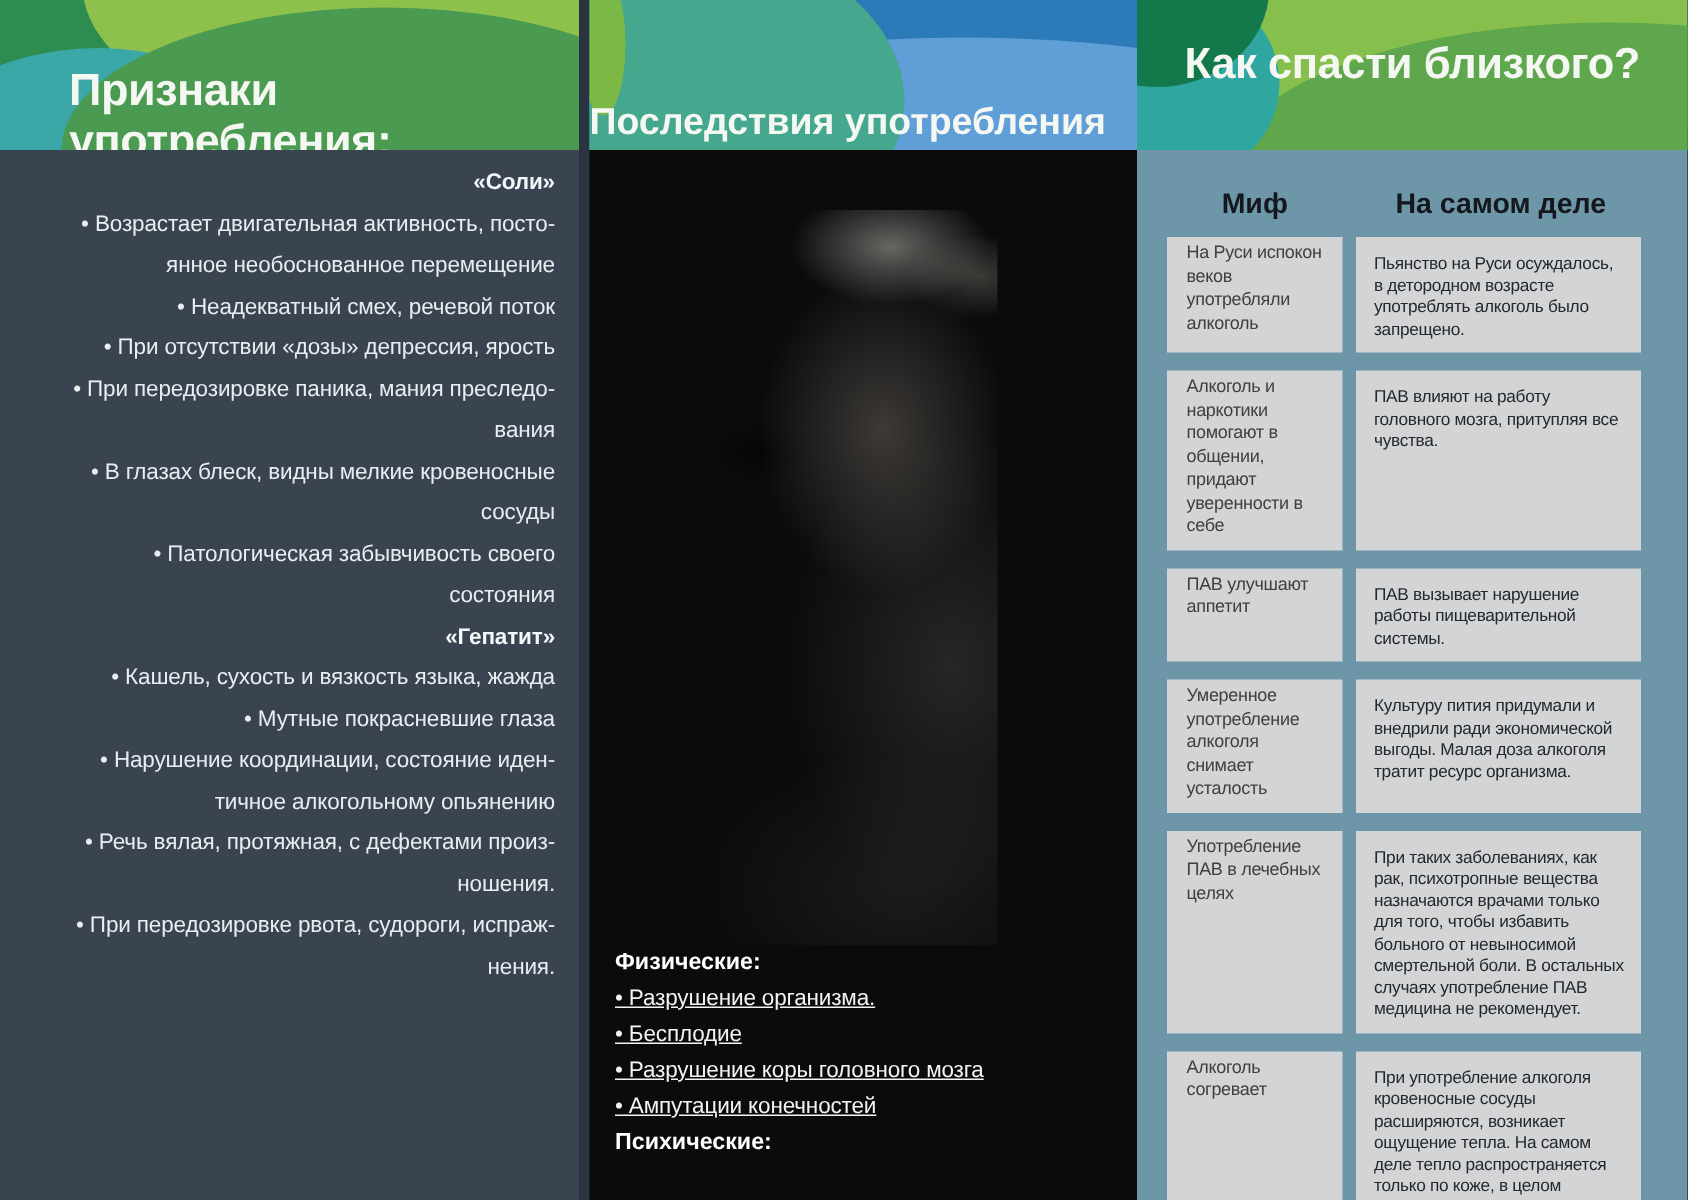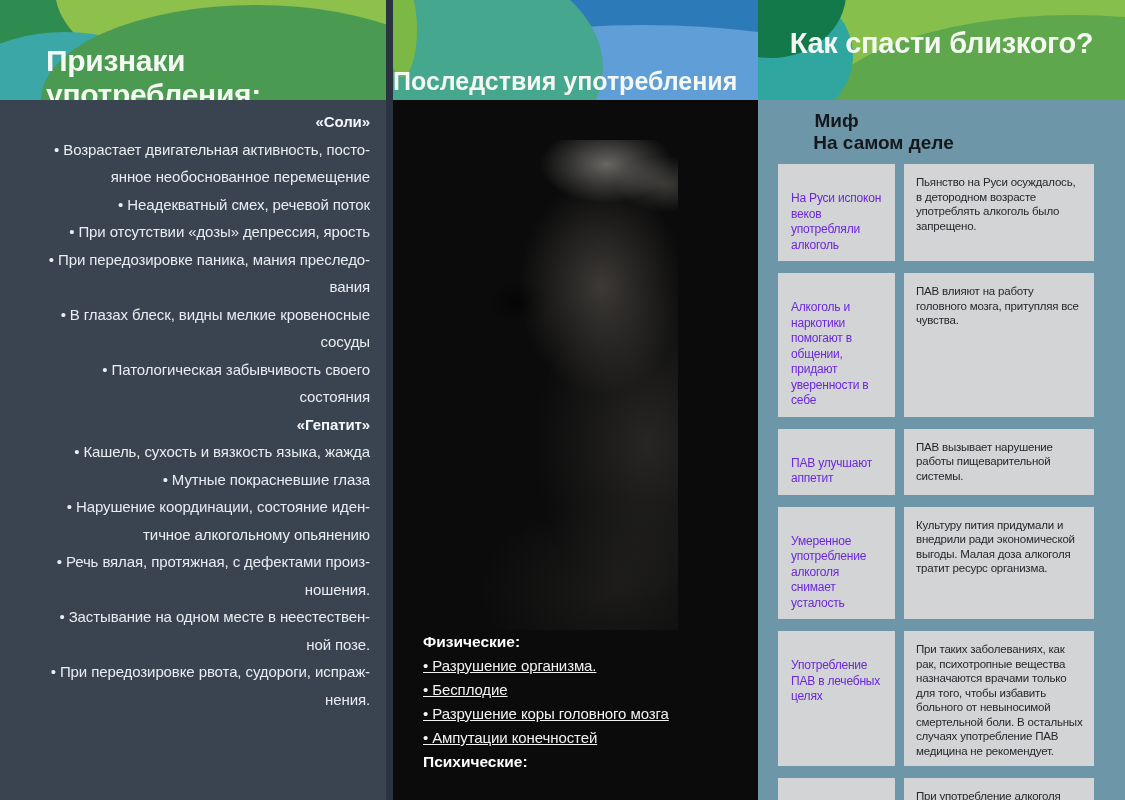--- a/index.html
+++ b/index.html
@@ -43,43 +43,43 @@
   .rb3 { background:#2fa6a0; width:150px; height:135px; top:-12px; left:-55px; z-index:1;}
   .rb4 { background:#13794a; width:150px; height:130px; top:-72px; left:-62px; z-index:2;}
 
   
   .body-left { padding:8px 16px 0 46px; }
   .body-left p { margin:0; white-space:pre-line; font-size:15px; line-height:27.5px;
                  letter-spacing:-0.1px; color:#e9edf1;text-align:right; }
   .body-left p.subhead { font-weight:bold; color:#f4f7fa; }
 
   
-  .body-mid { position:relative; padding:40px 10px 0 30px; height:504px; }
+  .body-mid { position:relative; padding:40px 10px 0 17px; height:504px; }
   .photo { position:absolute; top:0; right:0; width:255px; height:490px; z-index:0;
     background:
       radial-gradient(ellipse 95px 55px  at 72% 5%,  rgba(165,163,158,0.60), transparent 70%),
       radial-gradient(ellipse 70px 40px  at 95% 9%,  rgba(120,118,112,0.45), transparent 70%),
       radial-gradient(ellipse 115px 150px at 70% 30%, rgba(110,104,98,0.50), transparent 72%),
       radial-gradient(ellipse 42px 26px  at 38% 33%, rgba(5,5,5,0.95), transparent 78%),
       radial-gradient(ellipse 150px 210px at 88% 62%, rgba(85,82,78,0.38), transparent 75%),
       radial-gradient(ellipse 180px 120px at 75% 92%, rgba(60,58,55,0.35), transparent 75%);
   }
   .body-mid > * { position:relative; z-index:1; }
   .msec-h { margin:0; font-size:15.5px; font-weight:bold; line-height:24px; color:#ffffff; }
   .mi { margin:0; white-space:pre-line; font-size:15px; line-height:24px; color:#f3f3f3;
         letter-spacing:-0.1px;text-decoration:underline; }
 
   
   .body-right { padding:10px 28px 0 20px; }
-  .cols { display:flex; margin:0 0 10px 0; font-weight:bold; font-size:19px; color:#14181c;flex-direction:column; }
+  .cols { display:flex; margin:16px 0 10px 0; font-weight:bold; font-size:19px; color:#14181c; }
   .col-myth { width:117px; text-align:center; }
   .col-fact { width:193px; margin-left:9px; text-align:center; }
   .trow { display:flex; align-items:stretch; margin-bottom:12px; }
-  .mythbox { width:117px; background:#d2d4d6; padding:27px 10px 8px 13px;
-             font-size:12px; line-height:15.5px; color:#6d28d9; letter-spacing:-0.2px; }
+  .mythbox { width:117px; background:#d2d4d6; padding:3px 10px 8px 13px;
+             font-size:12px; line-height:15.5px; color:#404040; letter-spacing:-0.2px; }
   .factbox { width:190px; margin-left:9px; background:#d2d4d6; padding:11px 10px 8px 12px;
              font-size:11.5px; line-height:14.5px; color:#25282b; letter-spacing:-0.2px; }
 </style>
 </head>
 <body>
 
 <div class="page">
 
   <section class="panel panel-left">
     <header class="hd hd-left">
@@ -101,22 +101,20 @@
 сосуды</p>
       <p>• Патологическая забывчивость своего
 состояния</p>
       <p class="subhead">«Гепатит»</p>
       <p>• Кашель, сухость и вязкость языка, жажда</p>
       <p>• Мутные покрасневшие глаза</p>
       <p>• Нарушение координации, состояние иден-
 тичное алкогольному опьянению</p>
       <p>• Речь вялая, протяжная, с дефектами произ-
 ношения.</p>
-      <p>• Застывание на одном месте в неестествен-
-ной позе.</p>
       <p>• При передозировке рвота, судороги, испраж-
 нения.</p>
     </div>
   </section>
 
   <section class="panel panel-middle">
     <header class="hd hd-mid">
       <div class="blob mb1"></div>
       <div class="blob mb2"></div>
       <div class="blob mb3"></div>

